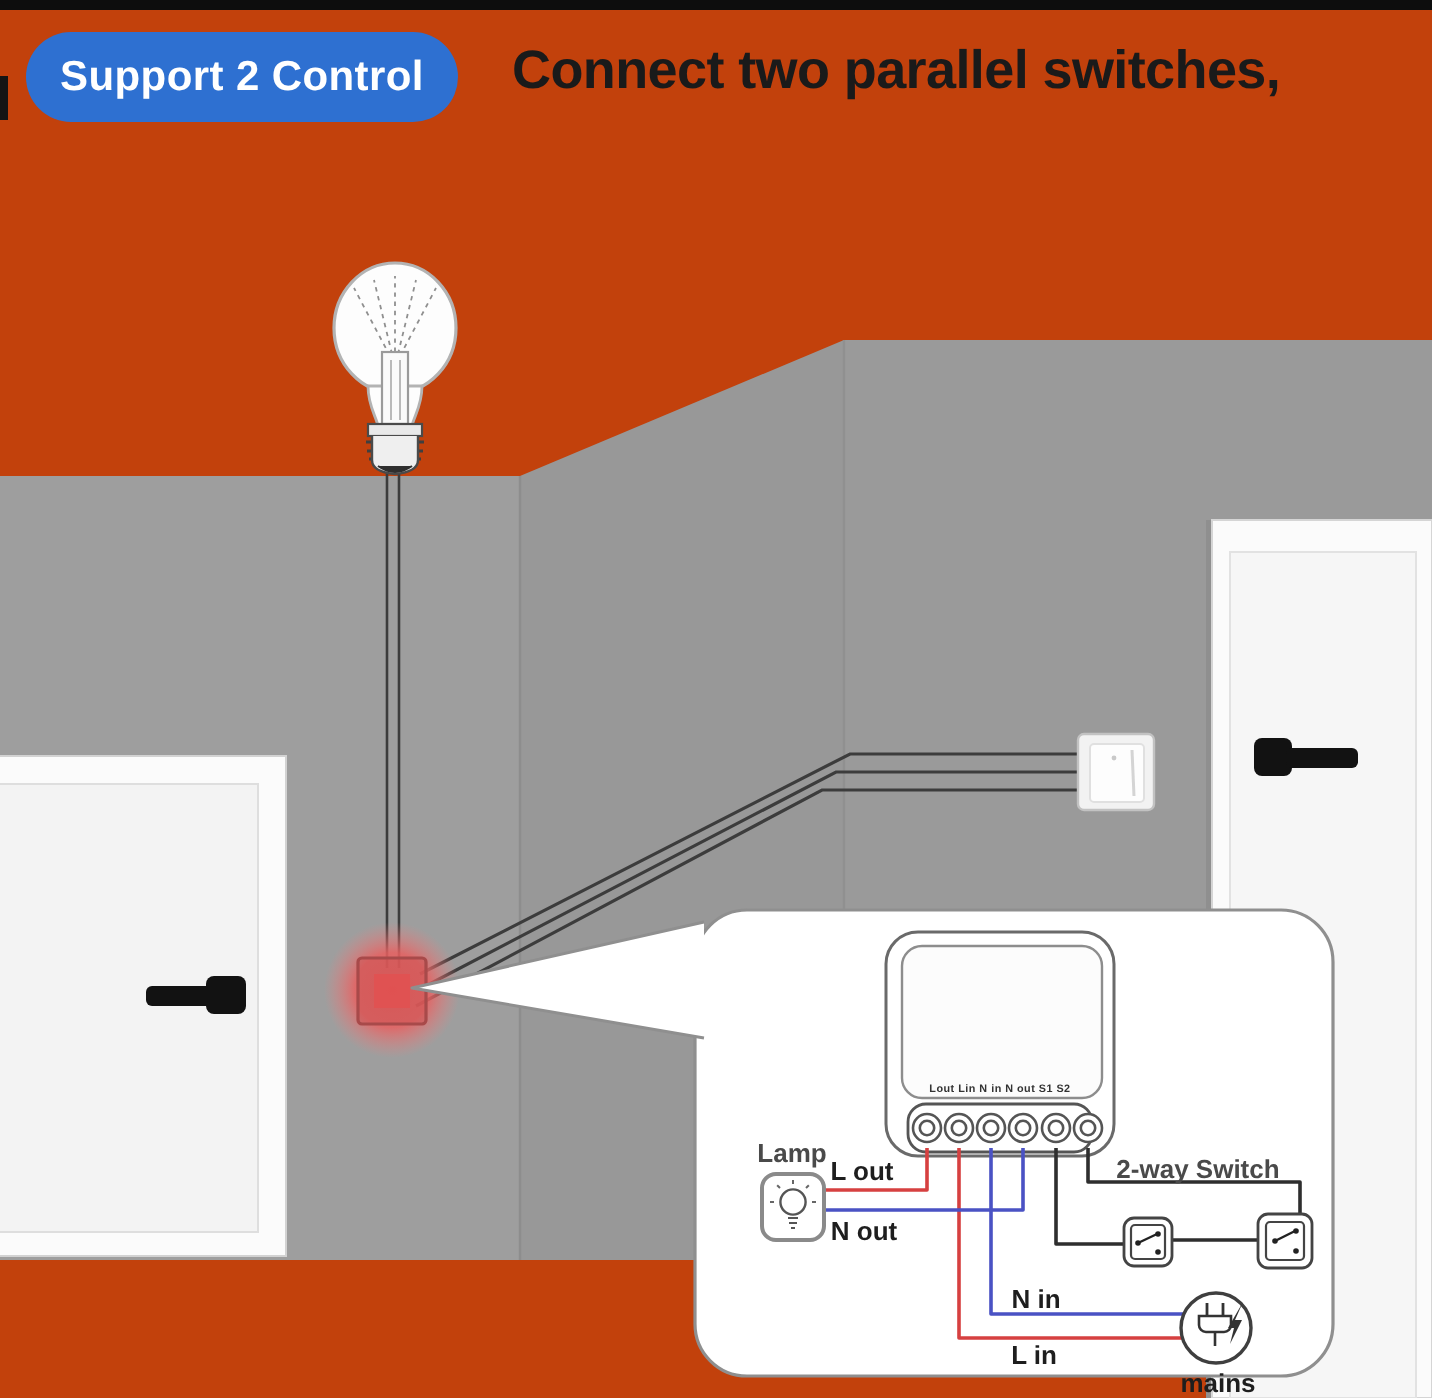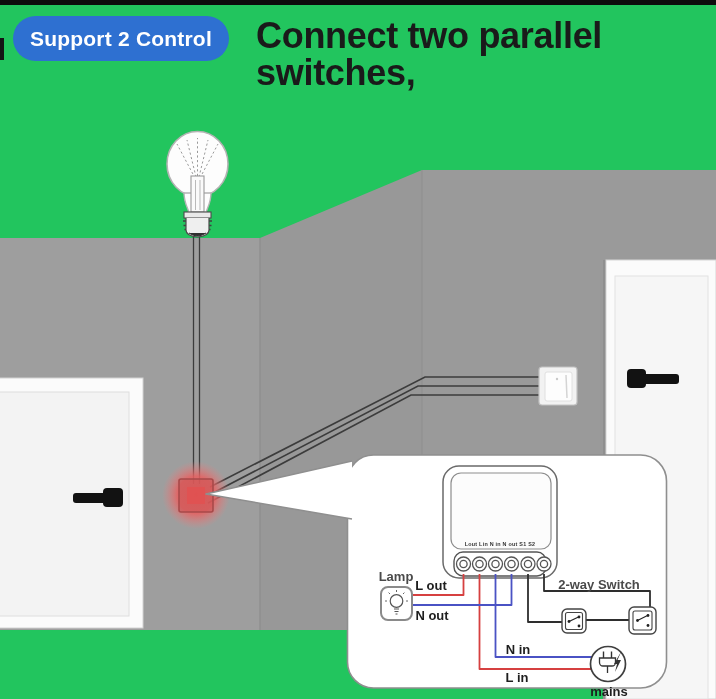--- a/index.html
+++ b/index.html
@@ -1,29 +1,29 @@
 <!DOCTYPE html>
 <html><head>
 <meta charset="utf-8">
 <style>
   html,body{margin:0;padding:0;}
   .stage{
-    position:relative;width:716px;height:699px;background:#22c55e;
+    position:relative;width:716px;height:699px;background:#c2410c;
     overflow:hidden;font-family:"Liberation Sans",sans-serif;
   }
   .top-bar{position:absolute;left:0;top:0;width:716px;height:5px;background:#0d0d0d;}
   .edge-tick{position:absolute;left:0;top:38px;width:4px;height:22px;background:#141414;}
   .badge{
     position:absolute;left:13px;top:16px;width:216px;height:45px;border-radius:23px;
     background:#2e70d1;color:#ffffff;display:flex;align-items:center;justify-content:center;
     font-size:21px;font-weight:bold;letter-spacing:.2px;
   }
   .headline{
     position:absolute;left:256px;top:17px;width:450px;
-    color:#1a1a1a;font-size:36px;font-weight:bold;line-height:37px;letter-spacing:-0.3px;
+    color:#1a1a1a;font-size:27px;font-weight:bold;line-height:37px;letter-spacing:-0.3px;
   }
   svg{position:absolute;left:0;top:0;}
   .lbl{font-family:"Liberation Sans",sans-serif;font-weight:bold;fill:#1e1e1e;font-size:13px;}
   .lbl-soft{font-family:"Liberation Sans",sans-serif;font-weight:bold;fill:#4a4a4a;font-size:13px;}
   .lbl-tiny{font-family:"Liberation Sans",sans-serif;font-weight:bold;fill:#333;font-size:5.4px;letter-spacing:.25px;}
 </style>
 </head>
 <body>
 
 <div class="stage">

